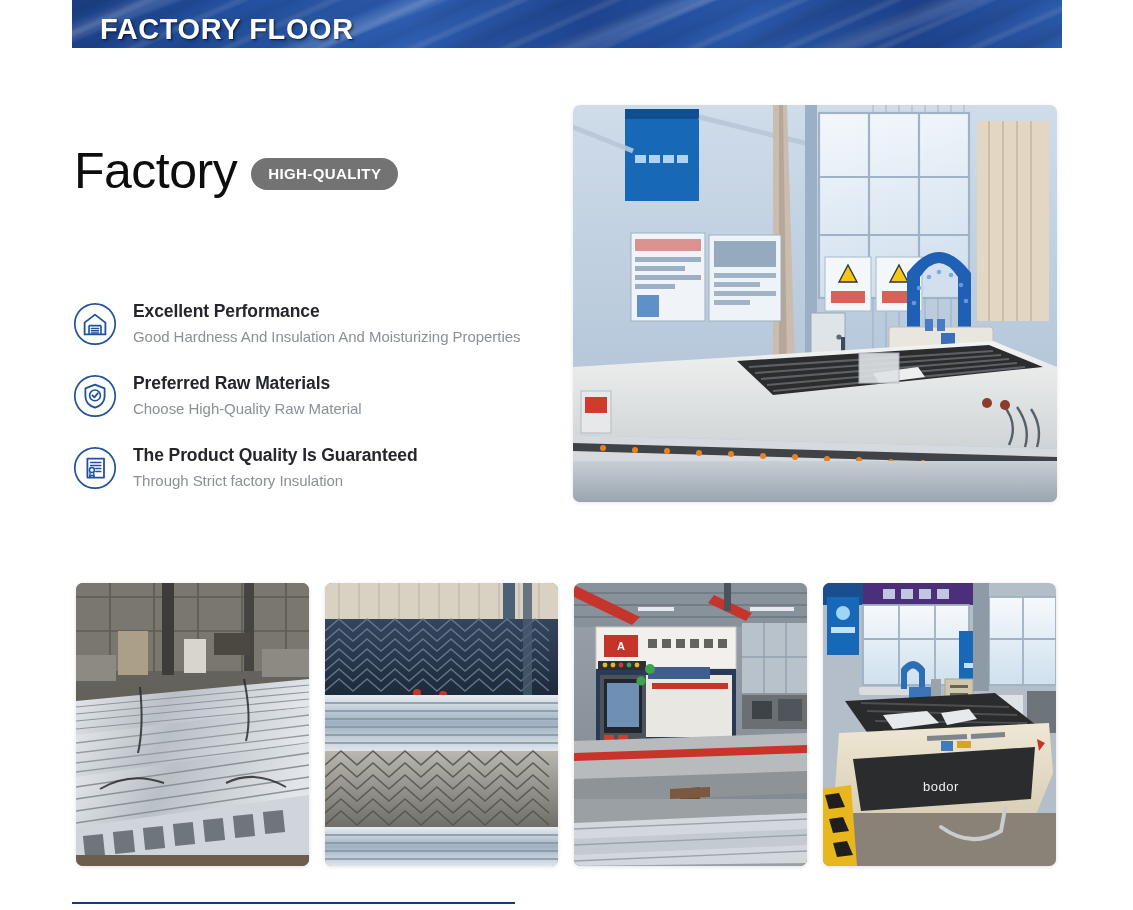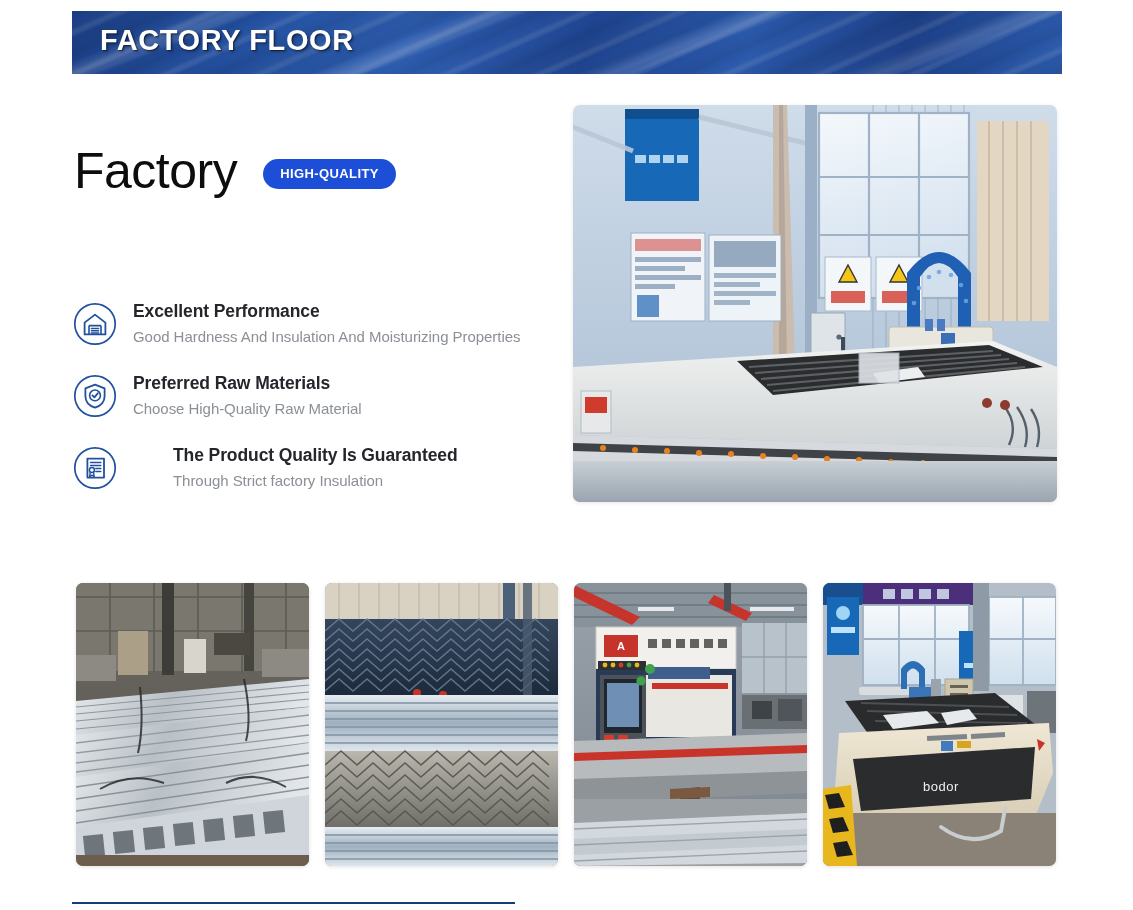--- a/index.html
+++ b/index.html
@@ -14,23 +14,23 @@
     position: relative;
     width: 1133px;
     height: 910px;
     background: #ffffff;
   }
 
   
   .banner {
     position: absolute;
     left: 72px;
-    top: 11px;
+    top: 0px;
     width: 990px;
-    height: 63px;
+    height: 48px;
     overflow: hidden;
     background: linear-gradient(105deg, #1c3f86 0%, #23509f 18%, #2d5cae 34%, #1f4591 52%, #2a58a9 68%, #1d4089 84%, #2b5aab 100%);
     padding-left: 34px;
   }
   .banner .streaks {
     position: absolute;
     left: -20%;
     top: -60%;
     width: 150%;
     height: 260%;
@@ -78,35 +78,35 @@
   
   .headline {
     position: absolute;
     left: 74px;
     top: 142px;
     width: 470px;
   }
   .headline-row {
     display: flex;
     align-items: center;
-    gap: 26px;
+    gap: 14px;
   }
   .headline-line {
     font-size: 50px;
     font-weight: 500;
     color: #0d0d0d;
     line-height: 1.16;
     letter-spacing: -0.5px;
     font-family: "Liberation Sans", sans-serif;
   }
   .badge {
     display: inline-block;
-    background: #1d4ed8;
+    background: #737373;
     color: #ffffff;
-    font-size: 13px;
+    font-size: 15px;
     font-weight: bold;
     letter-spacing: 0.4px;
     padding: 7px 17px 8px 17px;
     border-radius: 18px;
     white-space: nowrap;
     position: relative;
     top: 3px;
   }
 
   
@@ -114,21 +114,21 @@
     position: absolute;
     left: 73px;
     top: 300px;
     width: 500px;
   }
   .feature {
     display: flex;
     align-items: flex-start;
     margin-bottom: 24px;
   }
-  .feature:last-child { margin-bottom: 0; gap: 40px; }
+  .feature:last-child { margin-bottom: 0; }
   .feature-icon {
     width: 44px;
     height: 44px;
     flex: 0 0 44px;
     margin-right: 16px;
     margin-top: 2px;
   }
   .feature-icon svg { display: block; width: 44px; height: 44px; }
   .feature-text { padding-top: 0px; }
   .feature-title {

